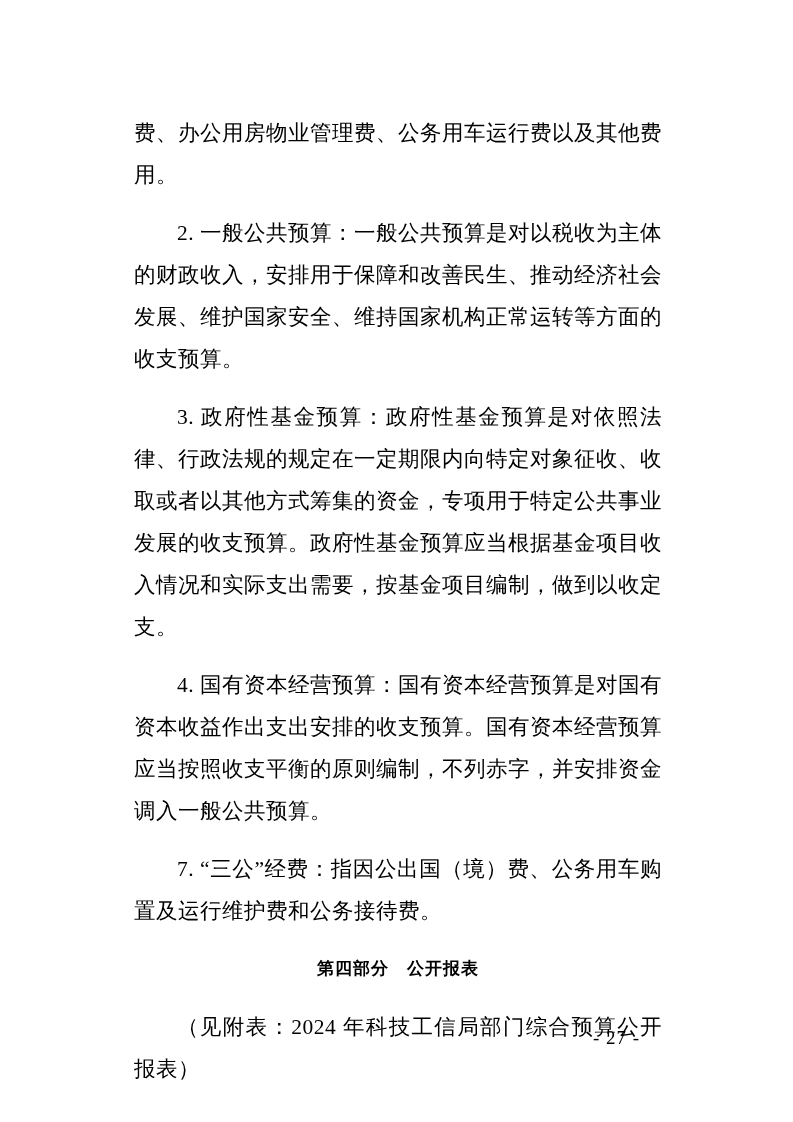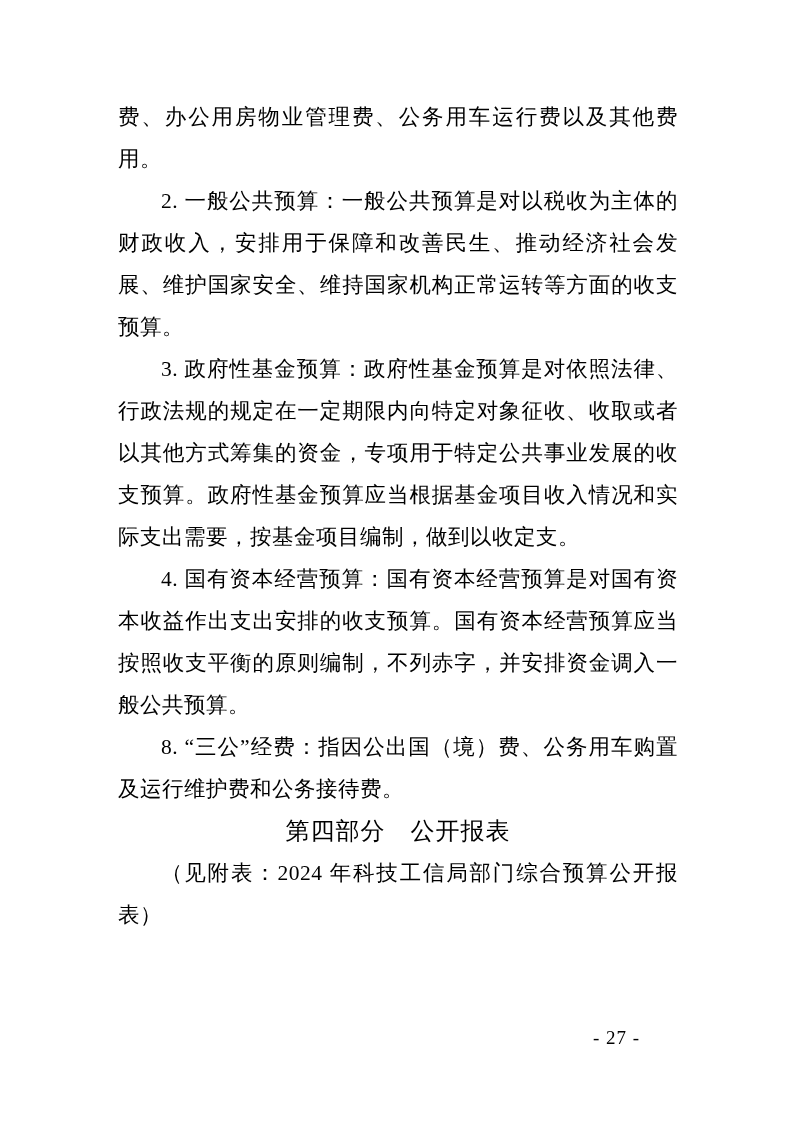--- a/index.html
+++ b/index.html
@@ -16,35 +16,35 @@
     font-family: "Liberation Serif", "DejaVu Serif", serif;
     overflow: hidden;
   }
   .content {
     position: absolute;
     top: 96px;
     left: 118px;
     width: 560px;
   }
   .para {
-    margin: 0;
+    margin: 16px;
     font-size: 21.5px;
     line-height: 42px;
     text-align: justify;
     letter-spacing: 0.5px;
     word-break: break-all;
   }
   .para.indent {
     text-indent: 2em;
   }
   .heading {
     margin: 0;
-    font-size: 24px;
+    font-size: 17px;
     line-height: 42px;
-    font-weight: normal;
+    font-weight: bold;
     text-align: center;
     font-family: "Liberation Sans", "DejaVu Sans", sans-serif;
     letter-spacing: 1px;
   }
   .page-number {
     position: absolute;
     top: 1026px;
     left: 593px;
     font-size: 19px;
     line-height: 24px;
@@ -54,18 +54,18 @@
 </style>
 </head>
 <body>
 
 <div class="page">
   <div class="content">
       <p class="para">费、办公用房物业管理费、公务用车运行费以及其他费用。</p>
       <p class="para indent">2. 一般公共预算：一般公共预算是对以税收为主体的财政收入，安排用于保障和改善民生、推动经济社会发展、维护国家安全、维持国家机构正常运转等方面的收支预算。</p>
       <p class="para indent">3. 政府性基金预算：政府性基金预算是对依照法律、行政法规的规定在一定期限内向特定对象征收、收取或者以其他方式筹集的资金，专项用于特定公共事业发展的收支预算。政府性基金预算应当根据基金项目收入情况和实际支出需要，按基金项目编制，做到以收定支。</p>
       <p class="para indent">4. 国有资本经营预算：国有资本经营预算是对国有资本收益作出支出安排的收支预算。国有资本经营预算应当按照收支平衡的原则编制，不列赤字，并安排资金调入一般公共预算。</p>
-      <p class="para indent">8. “三公”经费：指因公出国（境）费、公务用车购置及运行维护费和公务接待费。</p>
+      <p class="para indent">7. “三公”经费：指因公出国（境）费、公务用车购置及运行维护费和公务接待费。</p>
       <h2 class="heading">第四部分　公开报表</h2>
       <p class="para indent">（见附表：2024 年科技工信局部门综合预算公开报表）</p>
     </div>
   <div class="page-number">- 27 -</div>
 </div>
 
 </body></html>

